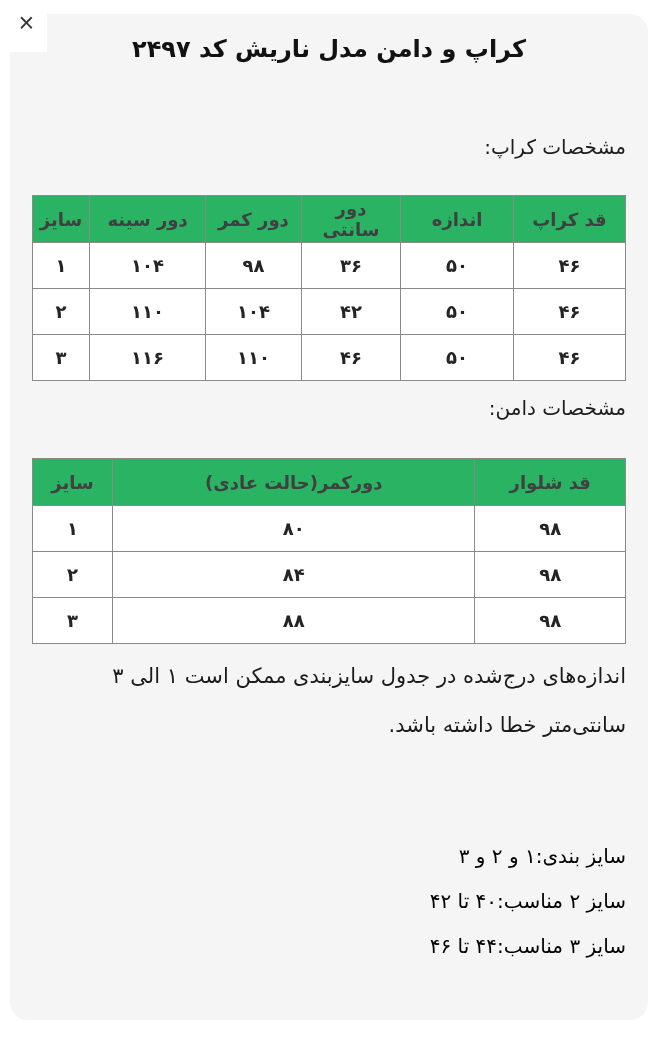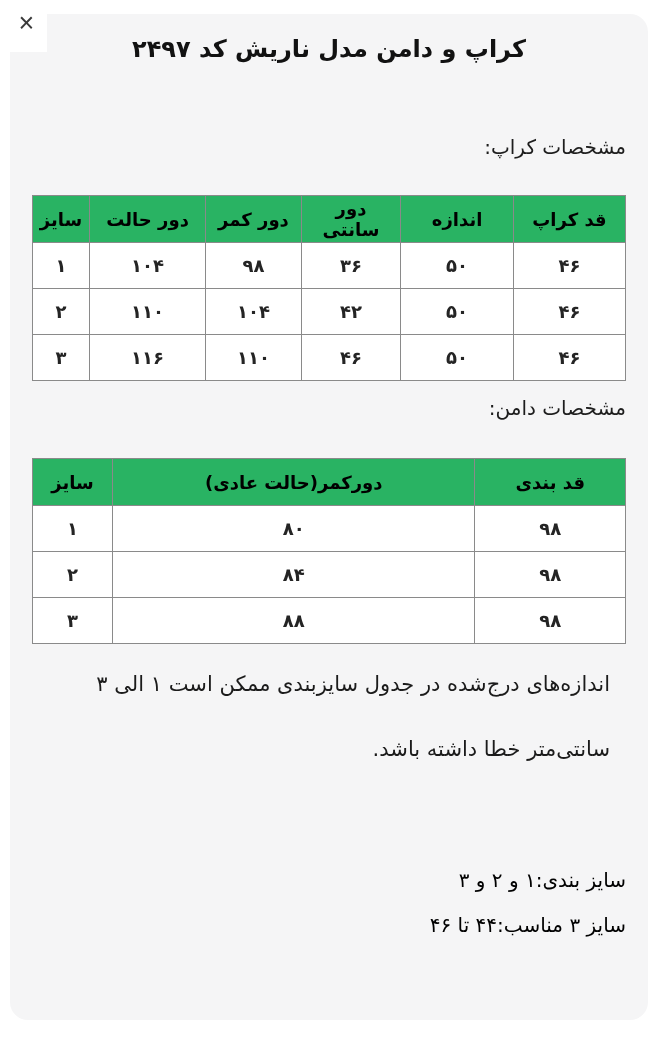--- a/index.html
+++ b/index.html
@@ -73,21 +73,21 @@
     width: 100%;
     border-collapse: collapse;
     margin-top: 34px;
     table-layout: fixed;
   }
   table.size-table.skirt {
     margin-top: 36px;
   }
   table.size-table th {
     background: #29b363;
-    color: #000000;
+    color: #404040;
     font-weight: bold;
     font-size: 18px;
     height: 46px;
     border: 1px solid #8a8a8a;
     text-align: center;
     padding: 0 4px;
   }
   table.size-table td {
     background: #ffffff;
     color: #242424;
@@ -98,21 +98,21 @@
     text-align: center;
     padding: 0 4px;
   }
   .note {
     margin: 8px 0 0 0;
     font-size: 21px;
     line-height: 49px;
     color: #1b1b1b;
     text-align: right;
   }
-  .note p { margin: 16px; }
+  .note p { margin: 0; }
   .size-guide {
     margin-top: 84px;
     font-size: 20px;
     line-height: 45px;
     color: #000000;
     text-align: right;
   }
   .size-guide p { margin: 0; }
 </style>
 </head>
@@ -134,21 +134,21 @@
         <col style="width:16.1%">
           <col style="width:19.6%">
           <col style="width:9.6%">
       </colgroup>
       <thead>
         <tr>
           <th>قد کراپ</th>
           <th>اندازه</th>
           <th>دور سانتی</th>
           <th>دور کمر</th>
-          <th>دور حالت</th>
+          <th>دور سینه</th>
           <th>سایز</th>
         </tr>
       </thead>
       <tbody>
         <tr>
           <td>۴۶</td>
           <td>۵۰</td>
           <td>۳۶</td>
           <td>۹۸</td>
           <td>۱۰۴</td>
@@ -176,21 +176,21 @@
     <p class="section-label skirt">مشخصات دامن:</p>
 
     <table class="size-table skirt">
       <colgroup>
         <col style="width:25.4%">
           <col style="width:61.1%">
           <col style="width:13.5%">
       </colgroup>
       <thead>
         <tr>
-          <th>قد بندی</th>
+          <th>قد شلوار</th>
           <th>دورکمر(حالت عادی)</th>
           <th>سایز</th>
         </tr>
       </thead>
       <tbody>
         <tr>
           <td>۹۸</td>
           <td>۸۰</td>
           <td>۱</td>
         </tr>
@@ -207,20 +207,21 @@
       </tbody>
     </table>
 
     <div class="note">
       <p>اندازه‌های درج‌شده در جدول سایزبندی ممکن است ۱ الی ۳</p>
       <p>سانتی‌متر خطا داشته باشد.</p>
     </div>
 
     <div class="size-guide">
       <p>سایز بندی:۱ و ۲ و ۳</p>
+      <p>سایز ۲ مناسب:۴۰ تا ۴۲</p>
       <p>سایز ۳ مناسب:۴۴ تا ۴۶</p>
     </div>
 
   </div>
 
   <button class="close-btn">
     <span>×</span>
   </button>
 
 </div>

